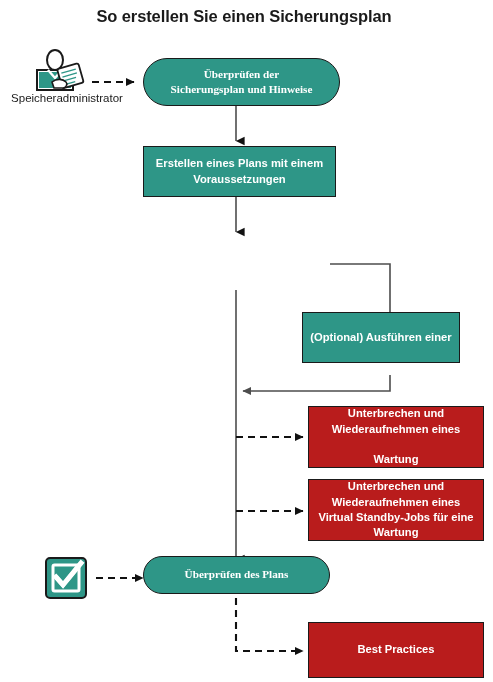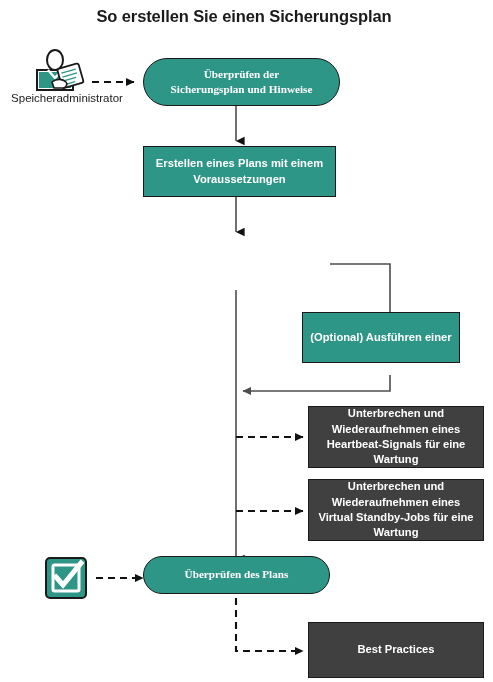--- a/index.html
+++ b/index.html
@@ -47,21 +47,21 @@
     justify-content: center;
     text-align: center;
     color: #ffffff;
     font-weight: bold;
     font-size: 11.2px;
     line-height: 1.38;
     border: 1.6px solid #1a1a1a;
     padding: 2px 7px;
   }
   .node.teal { background: #2e9687; }
-  .node.purple { background: #404040; }
+  .node.purple { background: #b91c1c; }
   .node.pill { border-radius: 999px; font-family: Liberation Serif, serif; }
   .node .lbl { display: block; width: 100%; }
   .actor-label {
     position: absolute;
     left: 0px;
     top: 92px;
     width: 134px;
     text-align: center;
     font-size: 11.5px;
     color: #1a1a1a;
@@ -183,21 +183,21 @@
   <div class="node teal" style="left:302px; top:312px; width:158px; height:51px;">
     <span class="lbl">
       <span>(Optional) Ausführen einer</span><br>
     </span>
   </div>
 
   <div class="node purple" style="left:308px; top:406px; width:176px; height:62px;">
     <span class="lbl">
       <span>Unterbrechen und</span><br>
       <span>Wiederaufnehmen eines</span><br>
-      <span>Heartbeat-Signals für eine</span><br>
+      <br>
       <span>Wartung</span>
     </span>
   </div>
 
   <div class="node purple" style="left:308px; top:479px; width:176px; height:62px;">
     <span class="lbl">
       <span>Unterbrechen und</span><br>
       <span>Wiederaufnehmen eines</span><br>
       <span>Virtual Standby-Jobs für eine</span><br>
       <span>Wartung</span>

